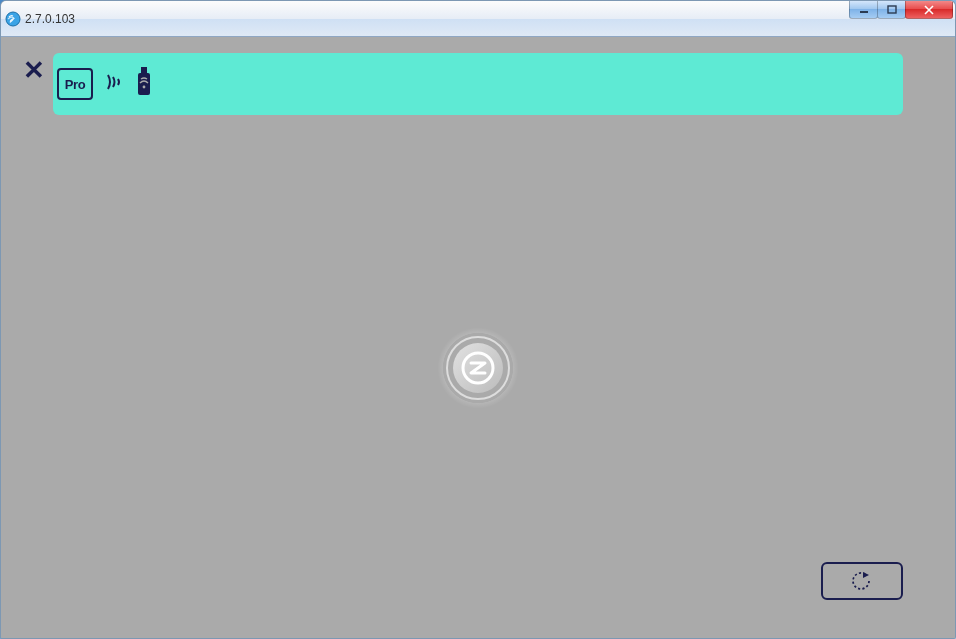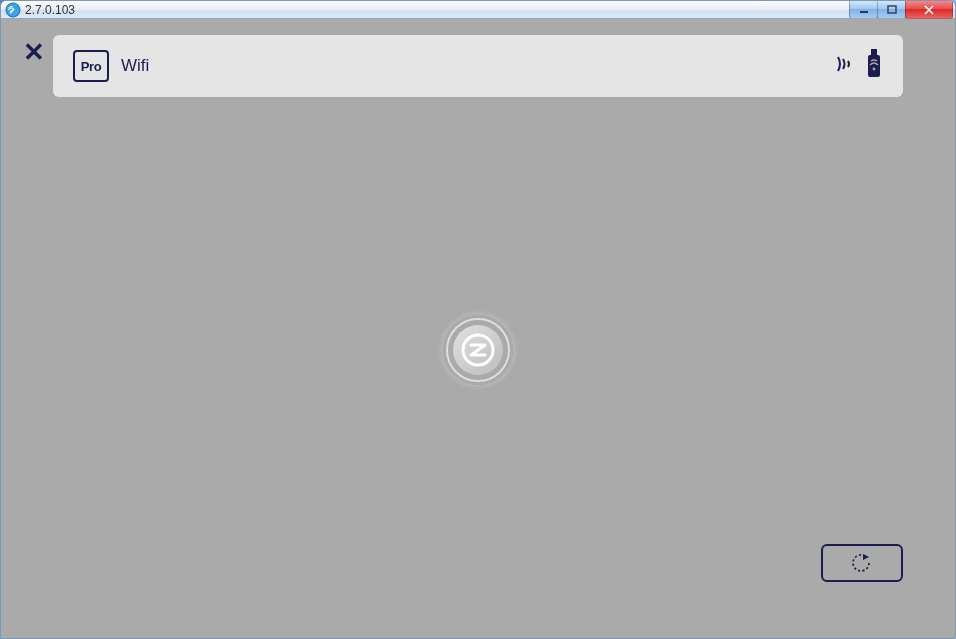--- a/index.html
+++ b/index.html
@@ -13,21 +13,21 @@
     }
     .window {
       width: 956px;
       height: 639px;
       border: 1px solid rgba(120, 150, 180, 0.9);
       border-radius: 6px 6px 2px 2px;
       overflow: hidden;
       background: #a9a9a9;
     }
     .titlebar {
-      height: 18px;
+      height: 36px;
       background: linear-gradient(to bottom, #fcfcfc 0%, #e7edf6 50%, #cfe0f4 51%, #dfe9f6 100%);
       border-bottom: 1px solid #8fa7c4;
       display: flex;
       align-items: center;
       position: relative;
       padding: 0 4px;
     }
     .titlebar .app-icon {
       width: 16px;
       height: 16px;
@@ -80,26 +80,26 @@
       font-size: 34px;
       color: #1a1d4e;
       font-weight: 400;
       margin-top: 50px;
       margin-bottom: 60px;
     }
     .device-list {
       padding: 0 40px;
     }
     .device-row {
-      background: #e5e5e5;
+      background: #5eead4;
       border-radius: 6px;
       height: 62px;
       display: flex;
       align-items: center;
-      padding: 0 20px;
+      padding: 0 4px;
       color: #1a1d4e;
     }
     .pro-badge {
       width: 36px;
       height: 32px;
       border: 2px solid #1a1d4e;
       border-radius: 4px;
       display:flex;
       align-items:center;
       justify-content:center;
@@ -185,21 +185,20 @@
     </div>
   </div>
 
   <div class="client-area">
     <span class="close-x">✕</span>
 
 
     <div class="device-list">
       <div class="device-row">
         <div class="pro-badge">Pro</div>
-        <div class="dev-conn">Wifi</div>
         <div class="row-icons">
           <span>
             <svg width="22" height="22" viewBox="0 0 22 22">
               <path d="M3 4 Q 7 11 3 18" stroke="#1a1d4e" stroke-width="2" fill="none"></path>
               <path d="M8 6 Q 11 11 8 16" stroke="#1a1d4e" stroke-width="2" fill="none"></path>
               <path d="M13 8 Q 15 11 13 14" stroke="#1a1d4e" stroke-width="2" fill="none"></path>
             </svg>
           </span>
           <span>
             <svg width="18" height="30" viewBox="0 0 18 30">

